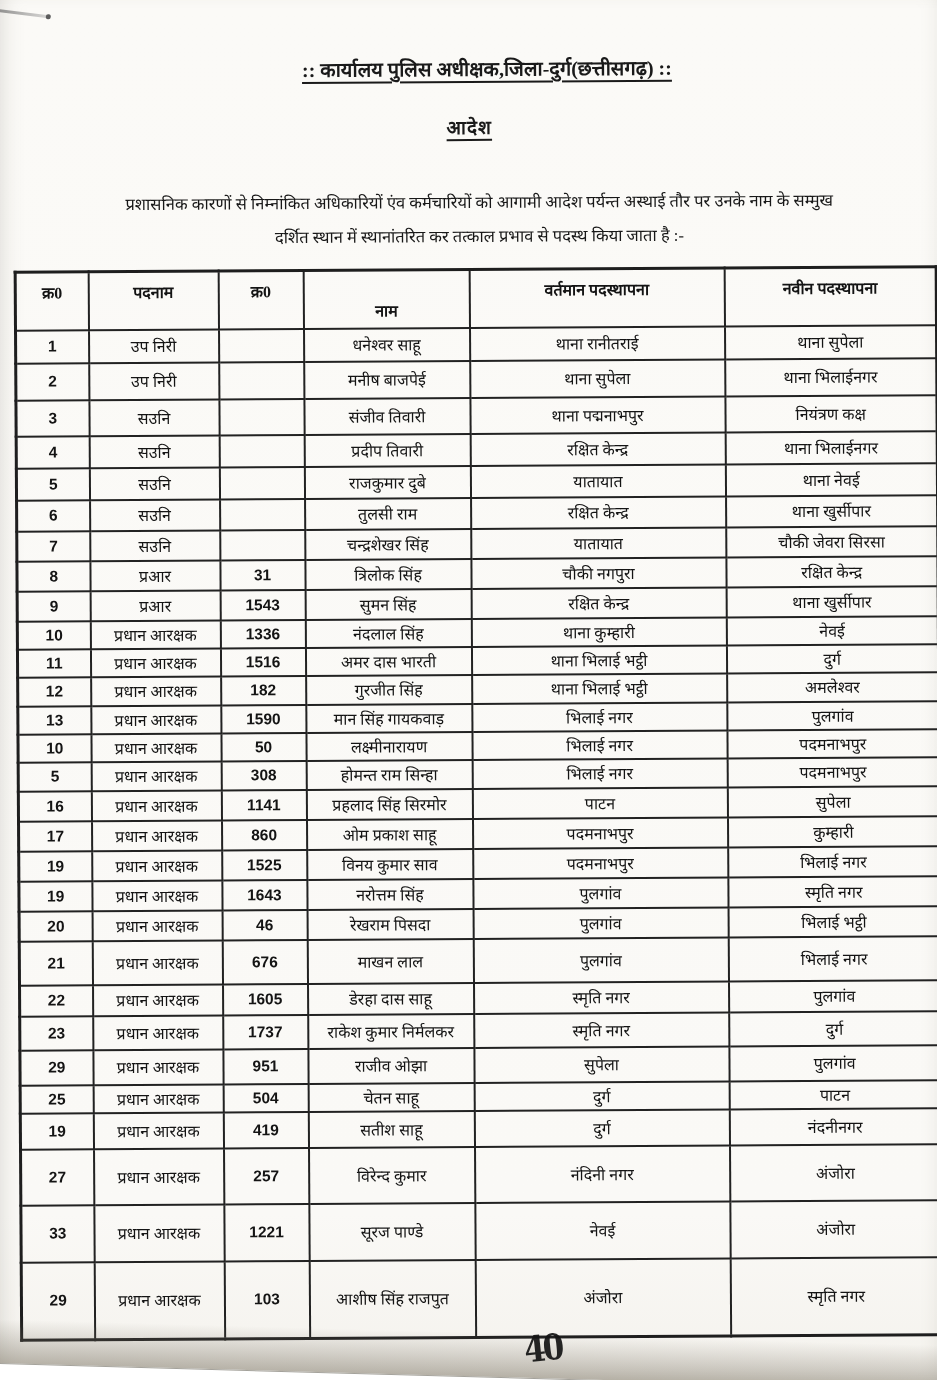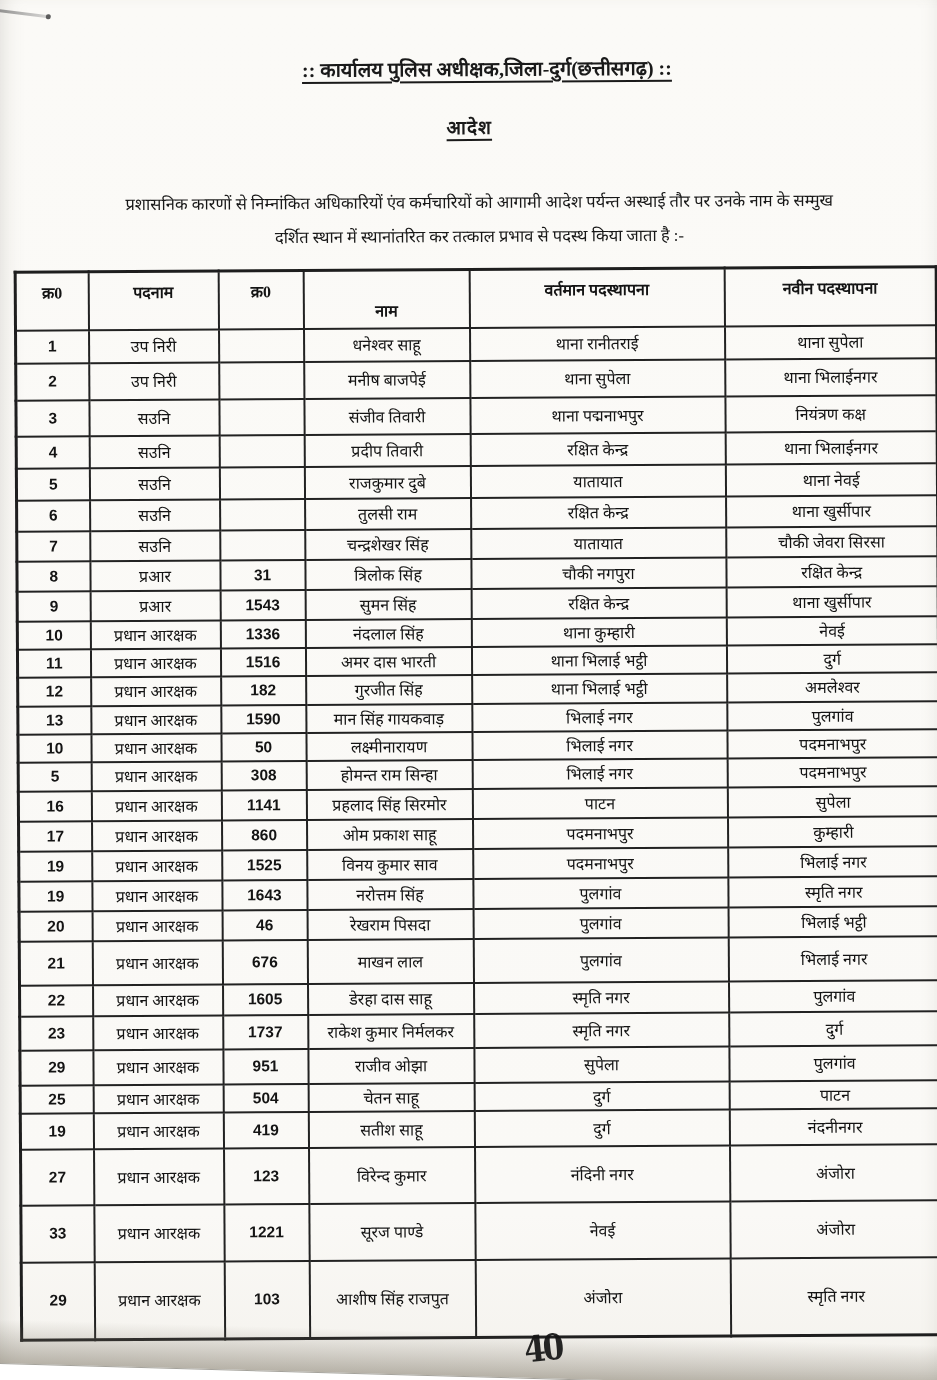--- a/index.html
+++ b/index.html
@@ -333,21 +333,21 @@
             <td class="num">19</td>
             <td>प्रधान आरक्षक</td>
             <td class="num">419</td>
             <td>सतीश साहू</td>
             <td class="sink">दुर्ग</td>
             <td class="sink">नंदनीनगर</td>
           </tr>
           <tr style="height: 56px;">
             <td class="num">27</td>
             <td>प्रधान आरक्षक</td>
-            <td class="num">123</td>
+            <td class="num">257</td>
             <td>विरेन्द कुमार</td>
             <td class="sink">नंदिनी नगर</td>
             <td class="sink">अंजोरा</td>
           </tr>
           <tr style="height: 57px;">
             <td class="num">33</td>
             <td>प्रधान आरक्षक</td>
             <td class="num">1221</td>
             <td>सूरज पाण्डे</td>
             <td class="sink">नेवई</td>

